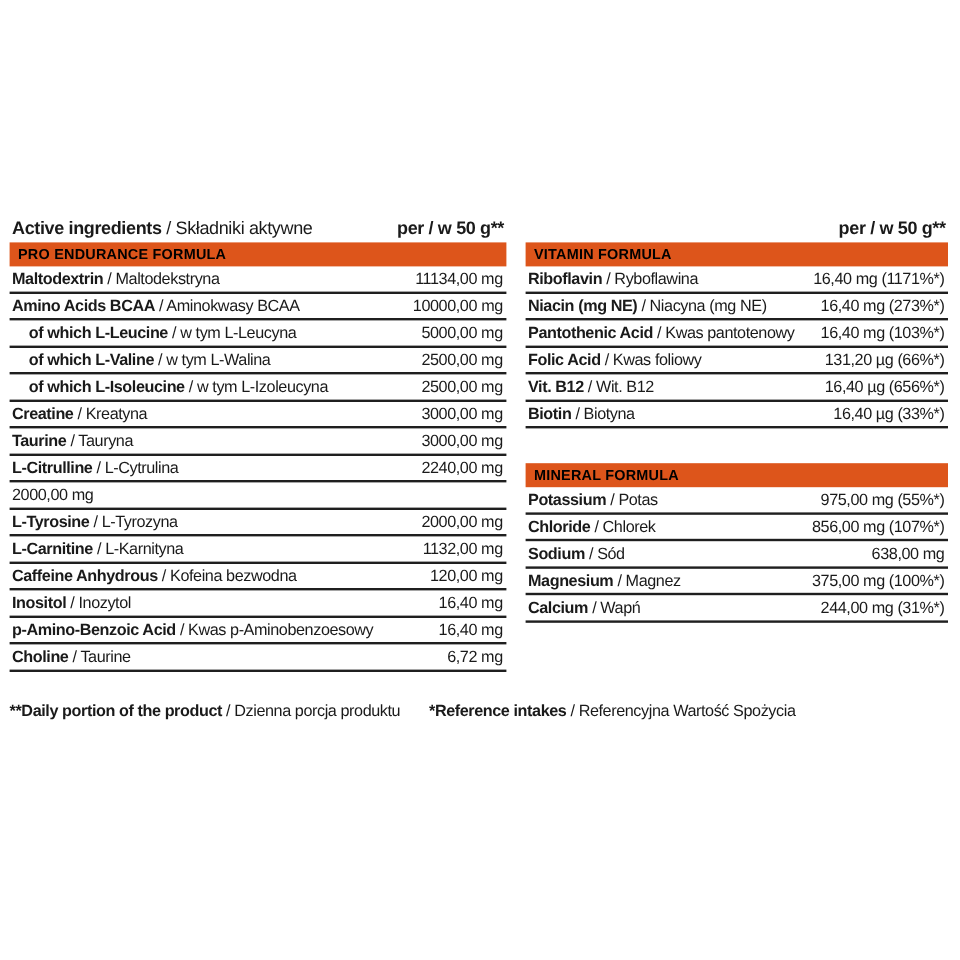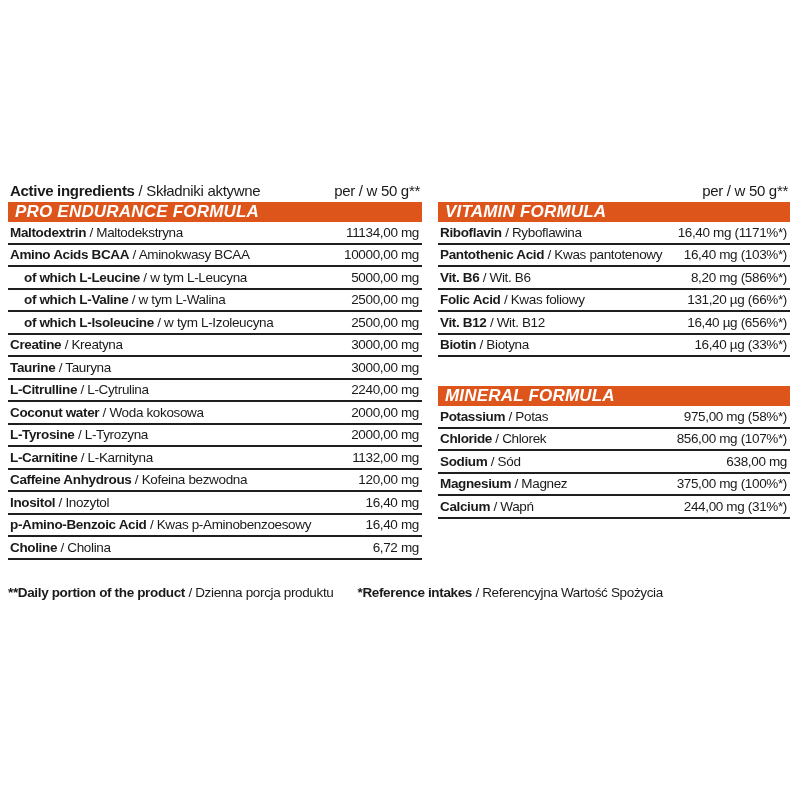--- a/index.html
+++ b/index.html
@@ -30,30 +30,29 @@
     height: 24px;
     display: flex;
     justify-content: space-between;
     align-items: flex-end;
     font-size: 15px;
     letter-spacing: -0.3px;
     padding: 0 2px 3px 2px;
     white-space: nowrap;
   }
   .col-header .hdr-left b { font-weight: bold; }
-  .col-header .per { font-weight: normal; }
+  .col-header .per { font-weight: bold; }
 
   .banner {
     height: 20px;
     line-height: 20px;
     background: #dd551b;
-    color: #ffffff;
+    color: #000000;
     font-weight: bold;
-    font-style: italic;
-    font-size: 17px;
+    font-size: 12px;
     letter-spacing: 0.2px;
     padding-left: 7px;
     white-space: nowrap;
     box-sizing: border-box;
   }
   .banner-gap { margin-top: 29px; }
 
   .rows { display: flex; flex-direction: column; justify-content: center; }
   .row {
     box-sizing: border-box;
@@ -121,21 +120,20 @@
         </div>
         <div class="row">
           <span class="label"><b>Taurine</b><span> / Tauryna</span></span>
           <span class="value">3000,00 mg</span>
         </div>
         <div class="row">
           <span class="label"><b>L-Citrulline</b><span> / L-Cytrulina</span></span>
           <span class="value">2240,00 mg</span>
         </div>
         <div class="row">
-          <span class="label"><b>Coconut water</b><span> / Woda kokosowa</span></span>
           <span class="value">2000,00 mg</span>
         </div>
         <div class="row">
           <span class="label"><b>L-Tyrosine</b><span> / L-Tyrozyna</span></span>
           <span class="value">2000,00 mg</span>
         </div>
         <div class="row">
           <span class="label"><b>L-Carnitine</b><span> / L-Karnityna</span></span>
           <span class="value">1132,00 mg</span>
         </div>
@@ -145,63 +143,63 @@
         </div>
         <div class="row">
           <span class="label"><b>Inositol</b><span> / Inozytol</span></span>
           <span class="value">16,40 mg</span>
         </div>
         <div class="row">
           <span class="label"><b>p-Amino-Benzoic Acid</b><span> / Kwas p-Aminobenzoesowy</span></span>
           <span class="value">16,40 mg</span>
         </div>
         <div class="row">
-          <span class="label"><b>Choline</b><span> / Cholina</span></span>
+          <span class="label"><b>Choline</b><span> / Taurine</span></span>
           <span class="value">6,72 mg</span>
         </div>
       </div>
   </div>
 
   <div class="col col-right">
     <div class="col-header">
       <span class="hdr-left"></span>
       <span class="per">per / w 50 g**</span>
     </div>
     <div class="banner" style="background: rgb(221, 85, 27);">VITAMIN FORMULA</div>
     <div class="rows">
         <div class="row">
           <span class="label"><b>Riboflavin</b><span> / Ryboflawina</span></span>
           <span class="value">16,40 mg (1171%*)</span>
         </div>
         <div class="row">
+          <span class="label"><b>Niacin (mg NE)</b><span> / Niacyna (mg NE)</span></span>
+          <span class="value">16,40 mg (273%*)</span>
+        </div>
+        <div class="row">
           <span class="label"><b>Pantothenic Acid</b><span> / Kwas pantotenowy</span></span>
           <span class="value">16,40 mg (103%*)</span>
-        </div>
-        <div class="row">
-          <span class="label"><b>Vit. B6</b><span> / Wit. B6</span></span>
-          <span class="value">8,20 mg (586%*)</span>
         </div>
         <div class="row">
           <span class="label"><b>Folic Acid</b><span> / Kwas foliowy</span></span>
           <span class="value">131,20 µg (66%*)</span>
         </div>
         <div class="row">
           <span class="label"><b>Vit. B12</b><span> / Wit. B12</span></span>
           <span class="value">16,40 µg (656%*)</span>
         </div>
         <div class="row">
           <span class="label"><b>Biotin</b><span> / Biotyna</span></span>
           <span class="value">16,40 µg (33%*)</span>
         </div>
       </div>
     <div class="banner banner-gap" style="background: rgb(221, 85, 27);">MINERAL FORMULA</div>
     <div class="rows">
         <div class="row">
           <span class="label"><b>Potassium</b><span> / Potas</span></span>
-          <span class="value">975,00 mg (58%*)</span>
+          <span class="value">975,00 mg (55%*)</span>
         </div>
         <div class="row">
           <span class="label"><b>Chloride</b><span> / Chlorek</span></span>
           <span class="value">856,00 mg (107%*)</span>
         </div>
         <div class="row">
           <span class="label"><b>Sodium</b><span> / Sód</span></span>
           <span class="value">638,00 mg</span>
         </div>
         <div class="row">

